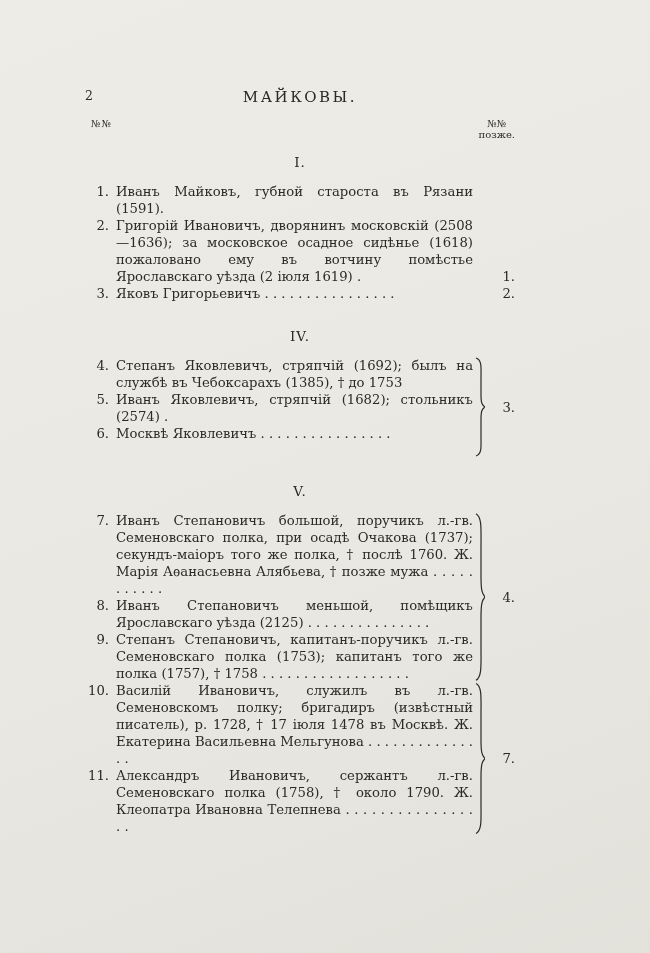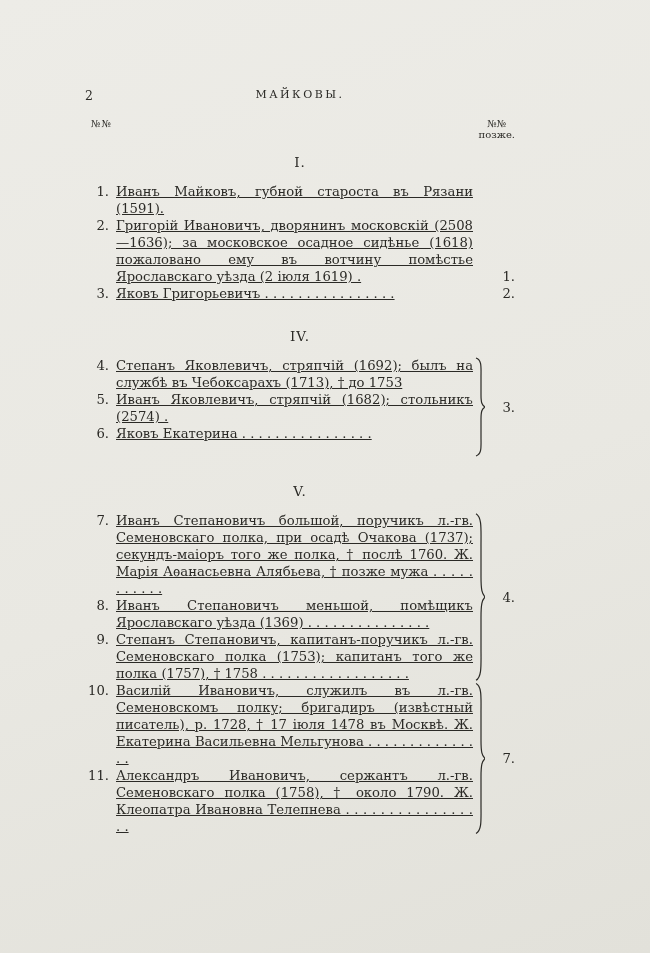--- a/index.html
+++ b/index.html
@@ -26,21 +26,21 @@
   }
   .pg-num {
     position: absolute;
     left: 0;
     top: 0;
     font-size: 12.5px;
   }
   .pg-title {
     display: block;
     text-align: center;
-    font-size: 11px;
+    font-size: 15px;
     letter-spacing: 2.5px;
   }
   .col-heads {
     position: relative;
     margin-top: 14px;
     height: 26px;
   }
   .col-left {
     position: absolute;
     left: 6px;
@@ -79,21 +79,20 @@
   .enum {
     flex: none;
     width: 24px;
     text-align: right;
     padding-right: 7px;
   }
   .etext {
     flex: 1;
     min-width: 0;
     text-align: justify;
-    text-decoration: underline;
   }
   .bracecol {
     flex: none;
     width: 14px;
     display: flex;
     justify-content: center;
   }
   .bracecol svg {
     width: 10px;
     height: 100%;
@@ -165,29 +164,29 @@
       <div class="ref">2.</div>
     </div>
   </section>
 
   <section class="sec">
     <div class="sec-title">IV.</div>
     <div class="row braced">
       <div class="entries">
         <div class="entry">
           <span class="enum">4.</span>
-          <span class="etext">Степанъ Яковлевичъ, стряпчій (1692); былъ на службѣ въ Чебоксарахъ (1713), † до 1753</span>
+          <span class="etext">Степанъ Яковлевичъ, стряпчій (1692); былъ на службѣ въ Чебоксарахъ (1385), † до 1753</span>
         </div>
         <div class="entry">
           <span class="enum">5.</span>
           <span class="etext">Иванъ Яковлевичъ, стряпчій (1682); стольникъ (2574) .</span>
         </div>
         <div class="entry">
           <span class="enum">6.</span>
-          <span class="etext">Яковъ Екатерина . . . . . . . . . . . . . . . .</span>
+          <span class="etext">Москвѣ Яковлевичъ . . . . . . . . . . . . . . . .</span>
         </div>
       </div>
       <div class="bracecol">
         <svg viewBox="0 0 10 100" preserveAspectRatio="none">
           <path d="M1 1 C7 3 6 10 6 20 L6 38 C6 46 7 48 10 50 C7 52 6 54 6 62 L6 80 C6 90 7 97 1 99" fill="none" stroke="#2b2a26" stroke-width="1.2" vector-effect="non-scaling-stroke"></path>
         </svg>
       </div>
       <div class="ref">3.</div>
     </div>
   </section>
@@ -195,21 +194,21 @@
   <section class="sec">
     <div class="sec-title">V.</div>
     <div class="row braced">
       <div class="entries">
         <div class="entry">
           <span class="enum">7.</span>
           <span class="etext">Иванъ Степановичъ большой, поручикъ л.-гв. Семеновскаго полка, при осадѣ Очакова (1737); секундъ-маіоръ того же полка, † послѣ 1760. Ж. Марія Аѳанасьевна Алябьева, † позже мужа . . . . . . . . . . .</span>
         </div>
         <div class="entry">
           <span class="enum">8.</span>
-          <span class="etext">Иванъ Степановичъ меньшой, помѣщикъ Ярославскаго уѣзда (1369)  . . . . . . . . . . . . . . .</span>
+          <span class="etext">Иванъ Степановичъ меньшой, помѣщикъ Ярославскаго уѣзда (2125)  . . . . . . . . . . . . . . .</span>
         </div>
         <div class="entry">
           <span class="enum">9.</span>
           <span class="etext">Степанъ Степановичъ, капитанъ-поручикъ л.-гв. Семеновскаго полка (1753); капитанъ того же полка (1757), † 1758 . . . . . . . . . . . . . . . . . .</span>
         </div>
       </div>
       <div class="bracecol">
         <svg viewBox="0 0 10 100" preserveAspectRatio="none">
           <path d="M1 1 C7 3 6 10 6 20 L6 38 C6 46 7 48 10 50 C7 52 6 54 6 62 L6 80 C6 90 7 97 1 99" fill="none" stroke="#2b2a26" stroke-width="1.2" vector-effect="non-scaling-stroke"></path>
         </svg>

